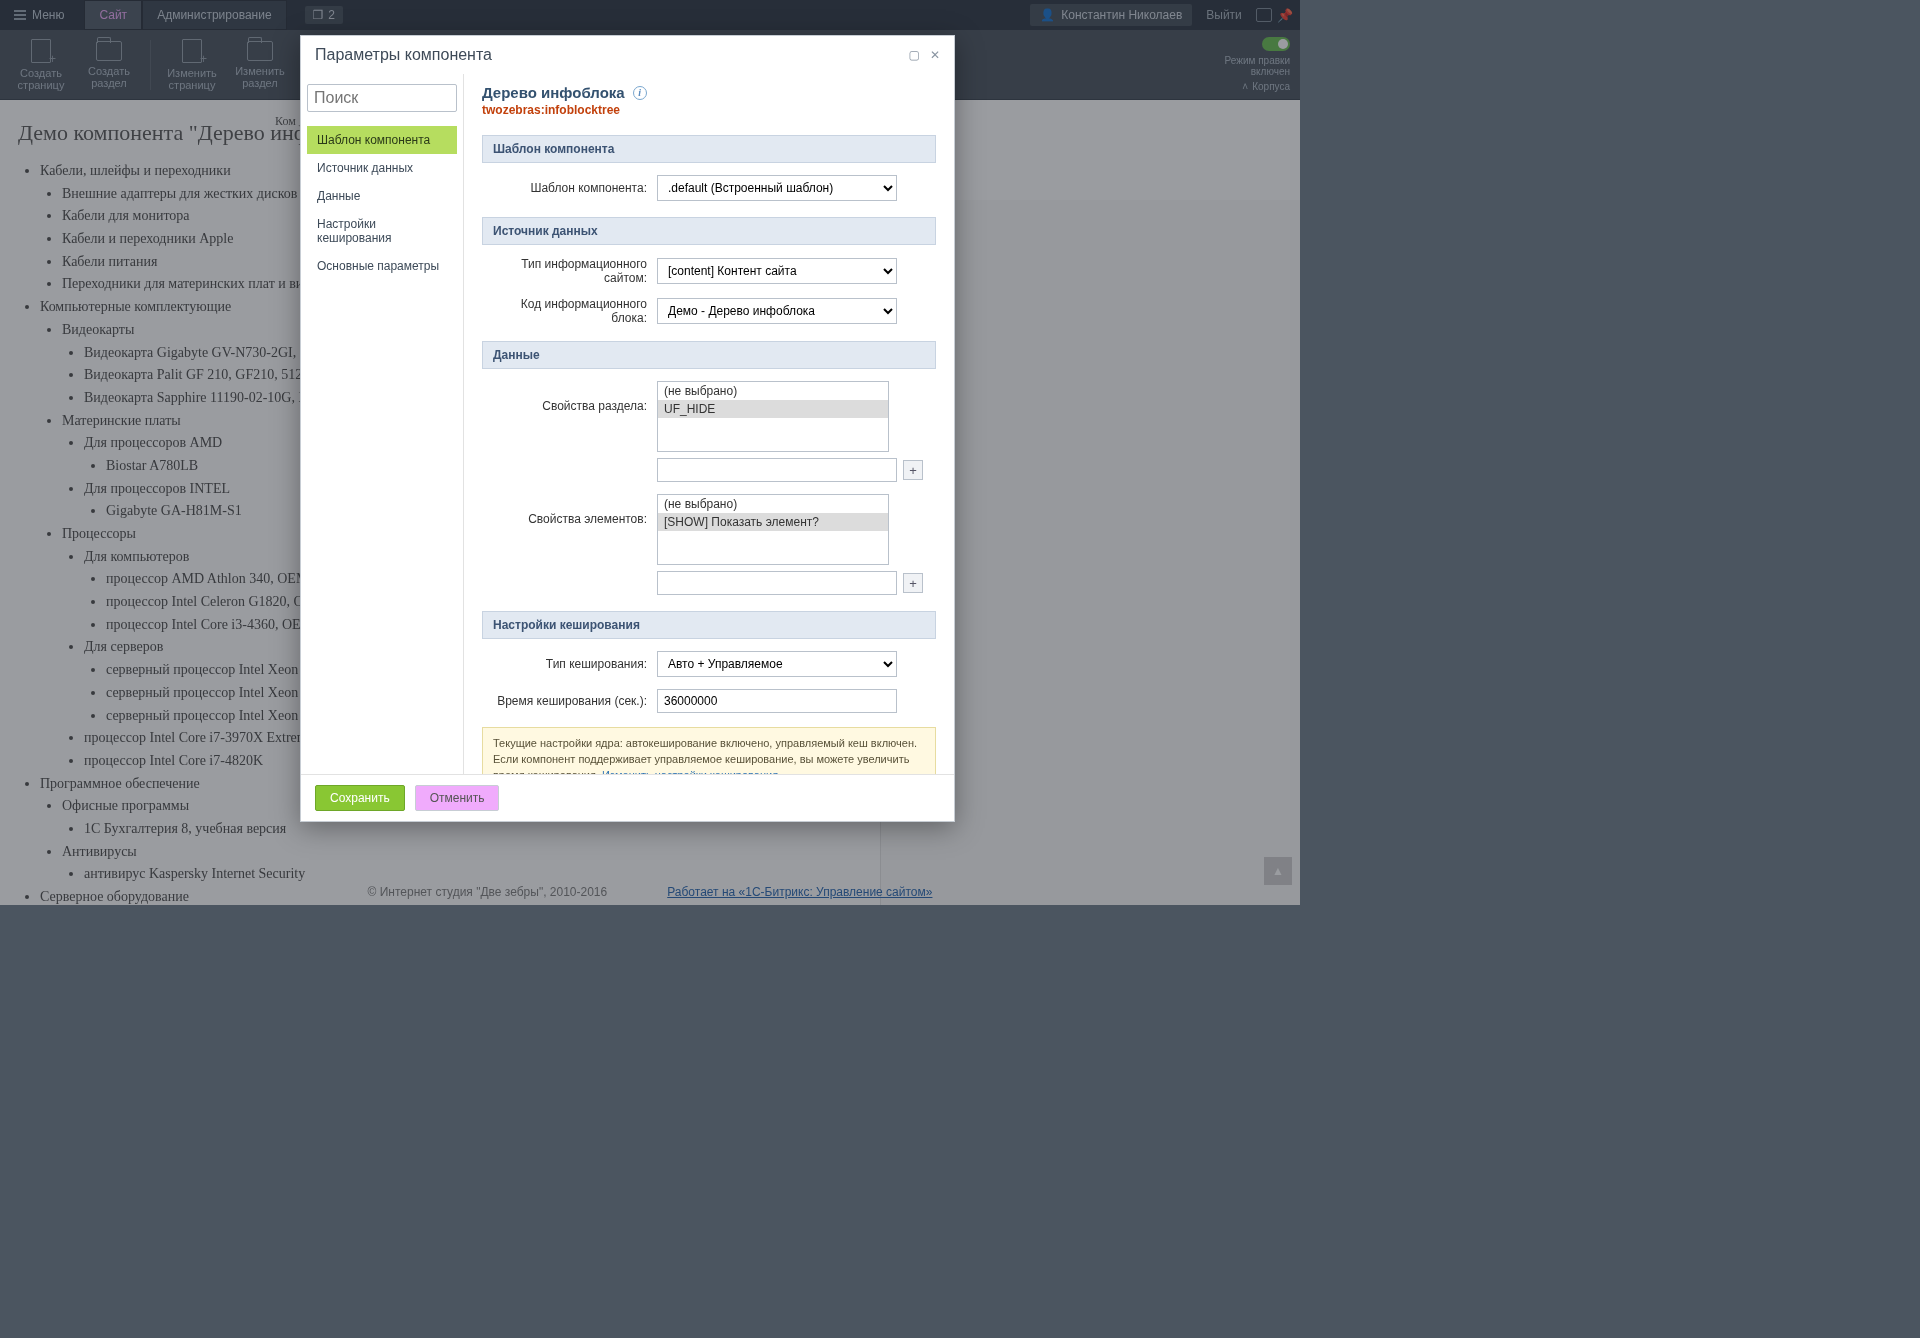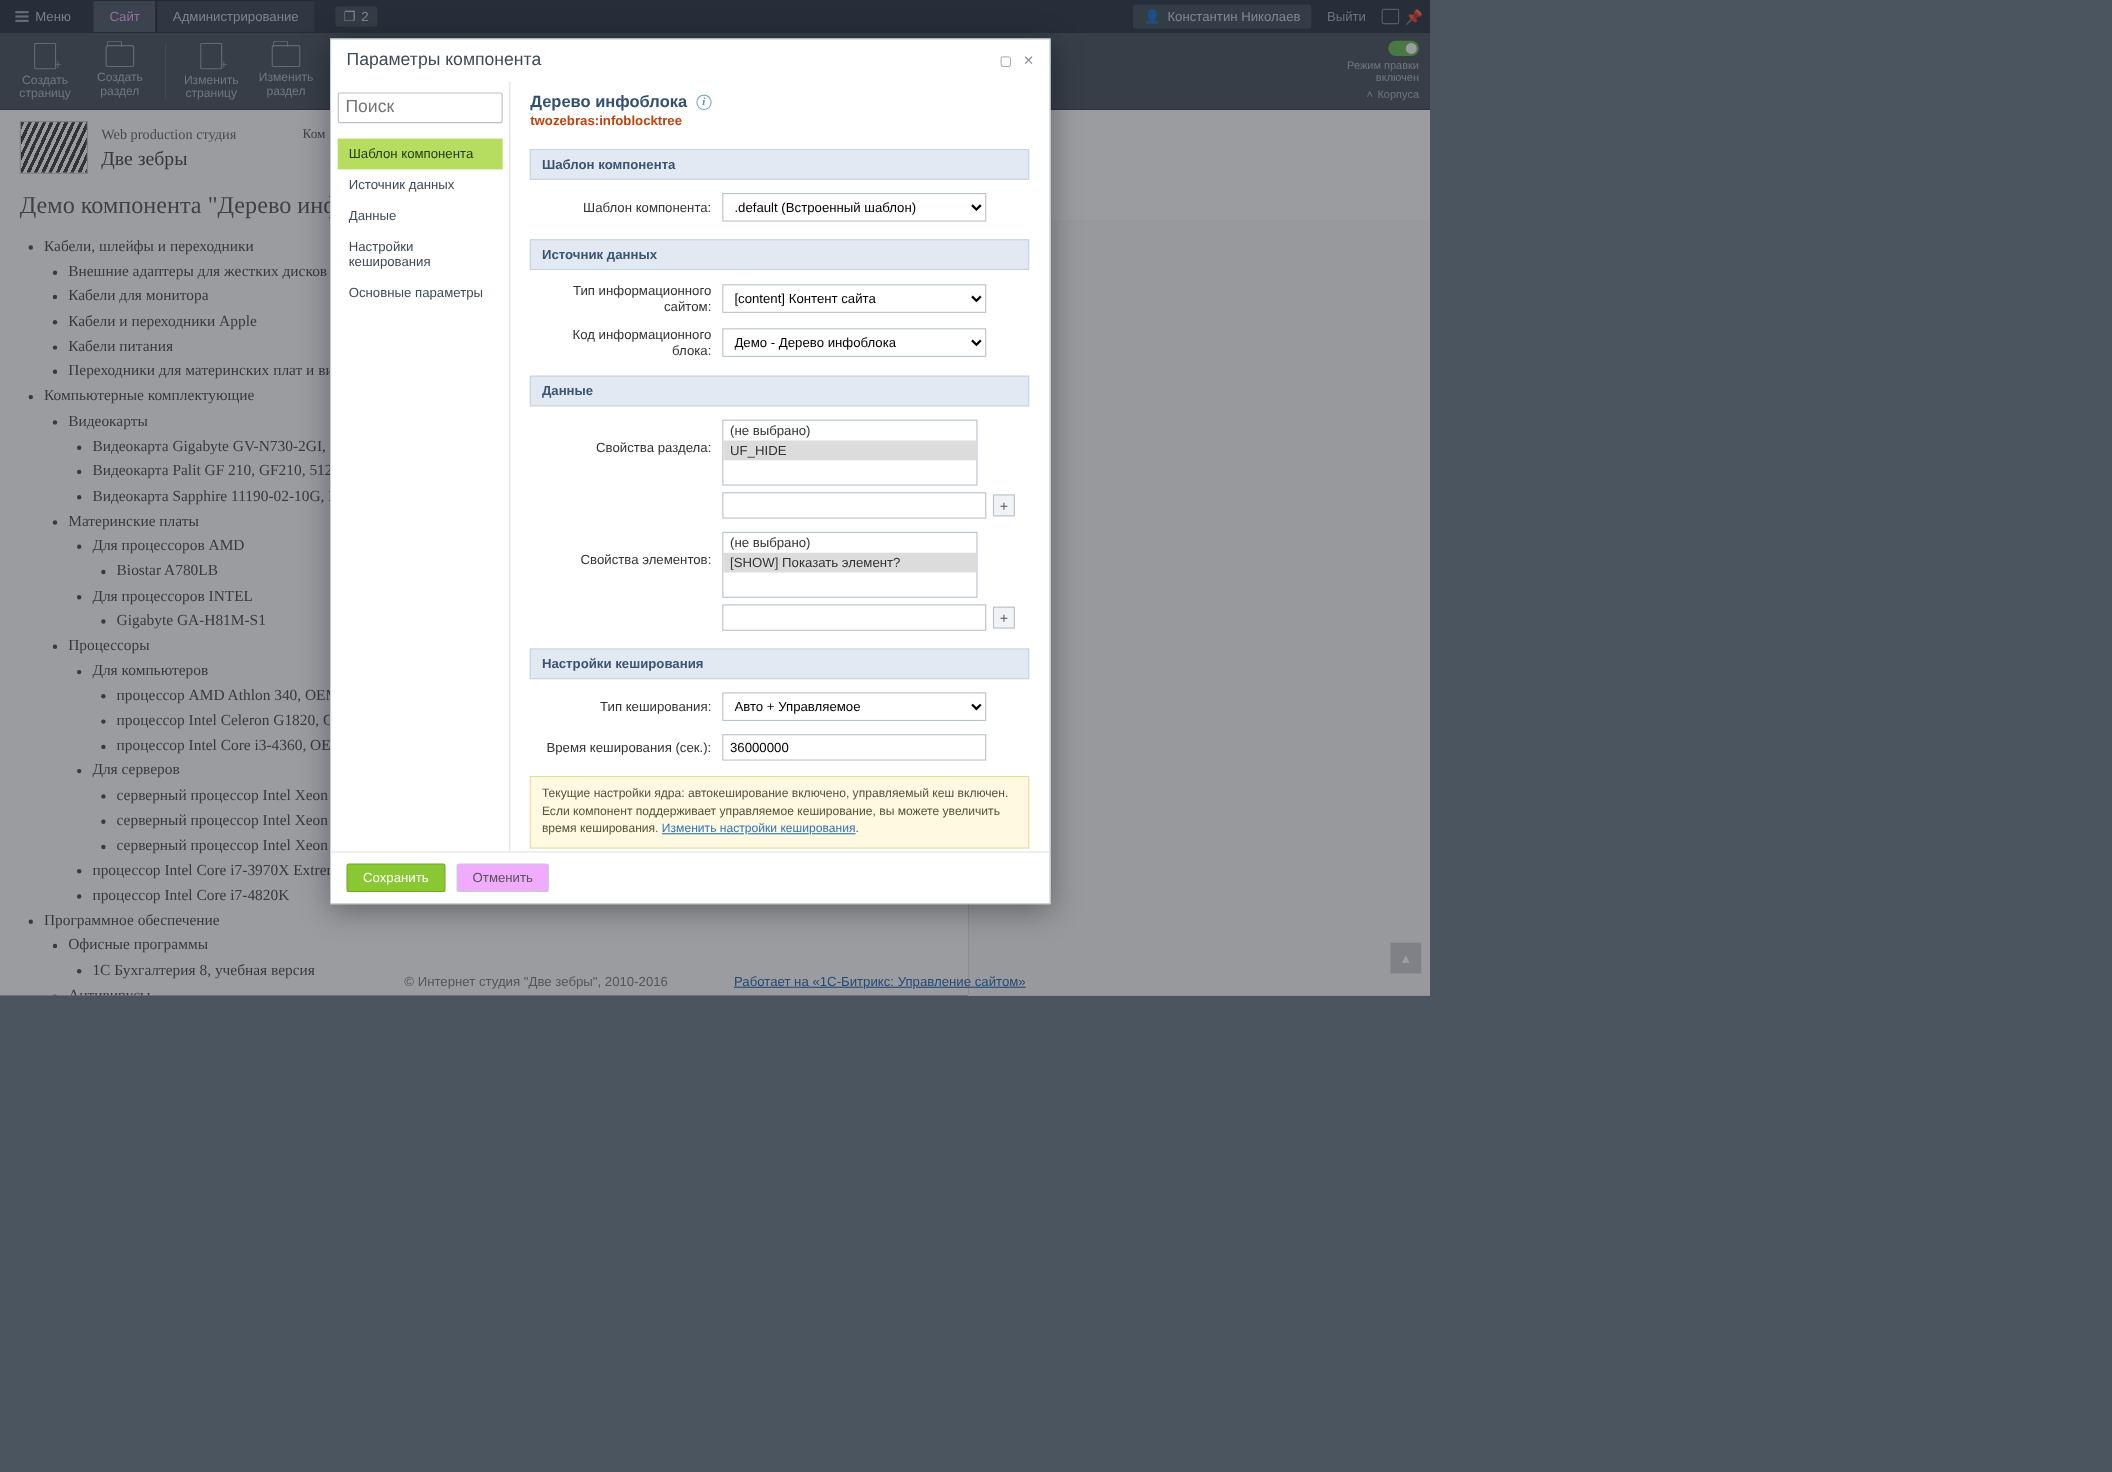--- a/index.html
+++ b/index.html
@@ -212,21 +212,21 @@
   .form-row.top-align{ align-items:flex-start; }
   .form-label {
     width:165px; text-align:right; color:#333; font-size:12px;
   }
   .form-ctrl { flex:1; display:flex; align-items:center; gap:6px; }
   .form-ctrl select, .form-ctrl input[type=text]{
     width:240px; padding:4px 6px; border:1px solid #b9c1cb; font-size:12px;
   }
   .form-ctrl select{ background:#fff; }
   .multibox {
-    width:232px; height:60px; border:1px solid #b9c1cb; overflow:auto; font-size:12px;
+    width:232px; height:71px; border:1px solid #b9c1cb; overflow:auto; font-size:12px;
     background:#fff;
   }
   .multibox div { padding:2px 6px; cursor:default;}
   .multibox div.sel { background:#dcdcdc; }
   .multicol { display:flex; flex-direction:column; gap:6px; }
   .row-inline { display:flex; gap:6px; align-items:center;}
   .mini-input { width:230px; padding:3px 5px; border:1px solid #b9c1cb; font-size:12px;}
   .plus-btn {
     width:20px; height:20px; border:1px solid #b9c1cb; background:#f0f2f5;
     display:inline-flex; align-items:center; justify-content:center; font-size:13px; color:#556;
@@ -318,27 +318,20 @@
     <div class="collapse-row">
       <span>˄</span>
       <span>Корпуса</span>
     </div>
   </div>
 </div>
 
 <div class="page">
   <div class="right-rail">
     <div class="scrolltop">▲</div>
-  </div>
-  <div class="page-header">
-    <div class="zebra"></div>
-    <div class="site-title">
-      <span class="sub">Web production студия</span>
-      <span class="main">Две зебры</span>
-    </div>
   </div>
   <div class="notif-word">Ком</div>
   <div class="page-heading">Демо компонента "Дерево инф</div>
 
   <div class="tree" id="tree-root">
       <ul>
         <li>Кабели, шлейфы и переходники<ul>
             <li>Внешние адаптеры для жестких дисков</li>
             <li>Кабели для монитора</li>
             <li>Кабели и переходники Apple</li>

